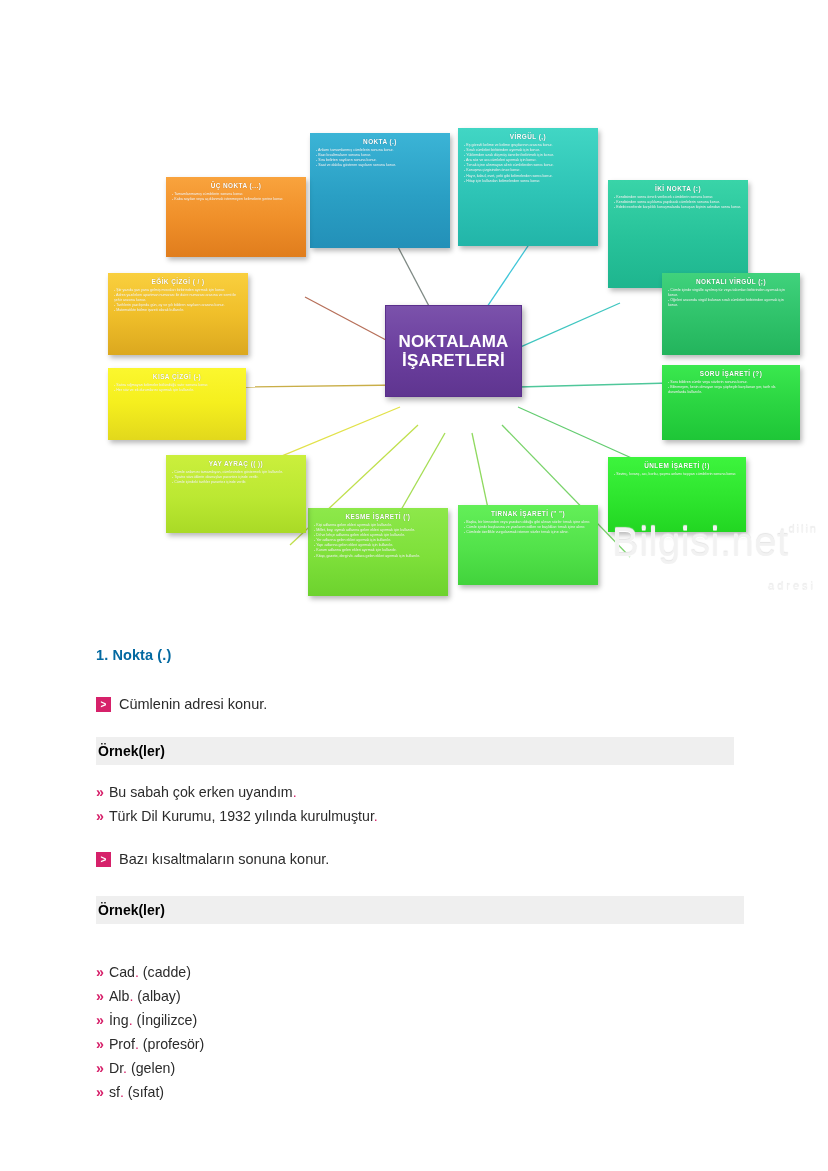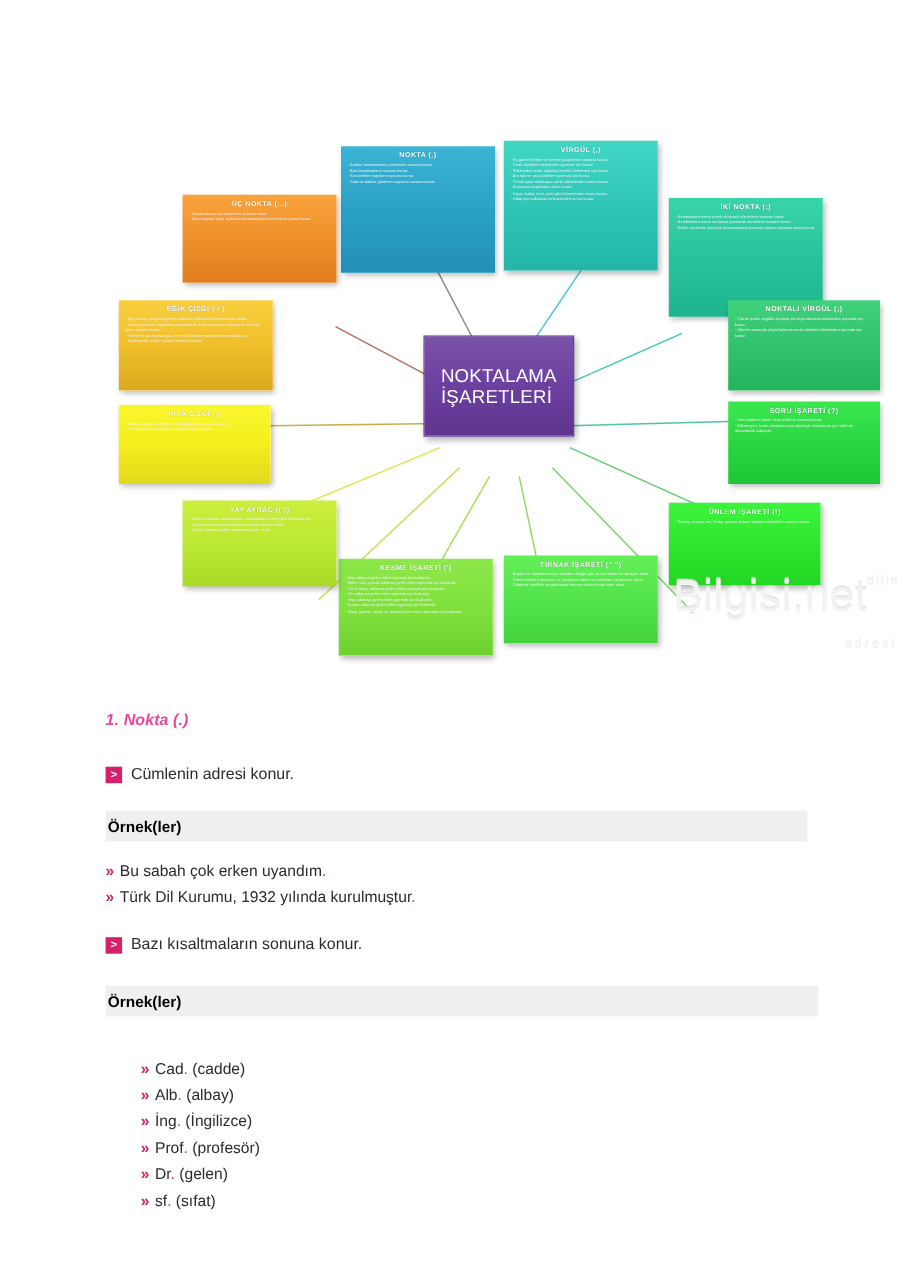--- a/index.html
+++ b/index.html
@@ -80,24 +80,24 @@
     border: 1px solid #elements;
     border: 1px solid #5a2f8c;
     box-shadow: 2px 3px 6px rgba(0,0,0,0.33);
     display: flex;
     align-items: center;
     justify-content: center;
     z-index: 5;
   }
   #center-node .center-text {
     color: #ffffff;
-    font-weight: normal;
+    font-weight: bold;
     font-size: 17px;
     line-height: 1.12;
-    text-align: left;
+    text-align: center;
     letter-spacing: 0.2px;
   }
 
   
   #watermark {
     position: absolute;
     left: 612px;
     top: 522px;
     width: 210px;
     height: 72px;
@@ -133,23 +133,22 @@
     top: 620px;
     width: 828px;
   }
   .heading-1 {
     margin: 0;
     padding: 0 0 0 96px;
     position: absolute;
     top: 27px;
     font-size: 14.5px;
     font-weight: bold;
-    color: #ec4899;
+    color: #0369a1;
     letter-spacing: 0.1px;
-    font-style: italic;
   }
   .rule-row {
     position: absolute;
     left: 96px;
     display: flex;
     align-items: flex-start;
   }
   .rule-marker {
     display: inline-block;
     width: 15px;
@@ -368,21 +367,21 @@
 
   <div class="rule-row" style="top:232px;">
     <span class="rule-marker">&gt;</span>
     <span class="rule-text">Bazı kısaltmaların sonuna konur.</span>
   </div>
 
   <div class="ornek-bar" style="top:276px; width:648px;">
     <span class="ornek-label">Örnek(ler)</span>
   </div>
 
-  <ul class="example-list" style="top:340px;margin-left:32px;">
+  <ul class="example-list" style="top:340px;">
     <li><span class="ex-bullet">»</span><span>Cad</span><span class="dot-accent">.</span><span> (cadde)</span></li>
     <li><span class="ex-bullet">»</span><span>Alb</span><span class="dot-accent">.</span><span> (albay)</span></li>
     <li><span class="ex-bullet">»</span><span>İng</span><span class="dot-accent">.</span><span> (İngilizce)</span></li>
     <li><span class="ex-bullet">»</span><span>Prof</span><span class="dot-accent">.</span><span> (profesör)</span></li>
     <li><span class="ex-bullet">»</span><span>Dr</span><span class="dot-accent">.</span><span> (gelen)</span></li>
     <li><span class="ex-bullet">»</span><span>sf</span><span class="dot-accent">.</span><span> (sıfat)</span></li>
   </ul>
 
 </section>
 

